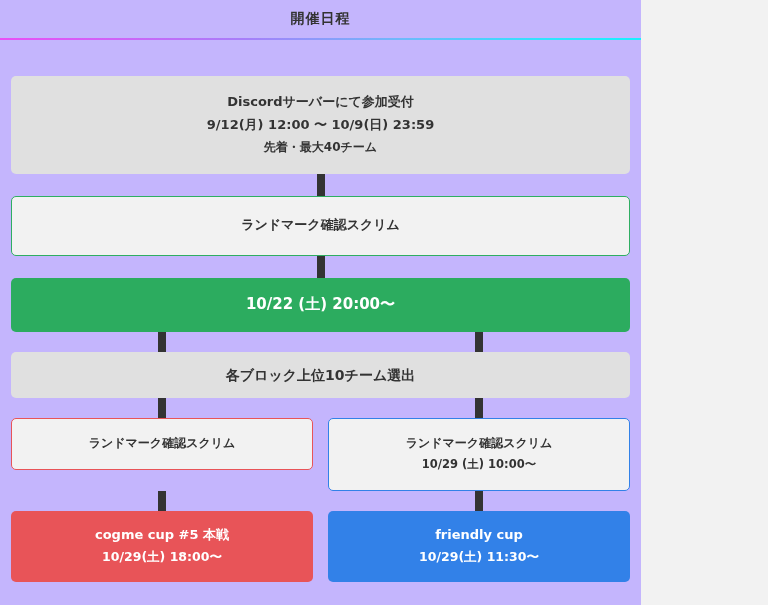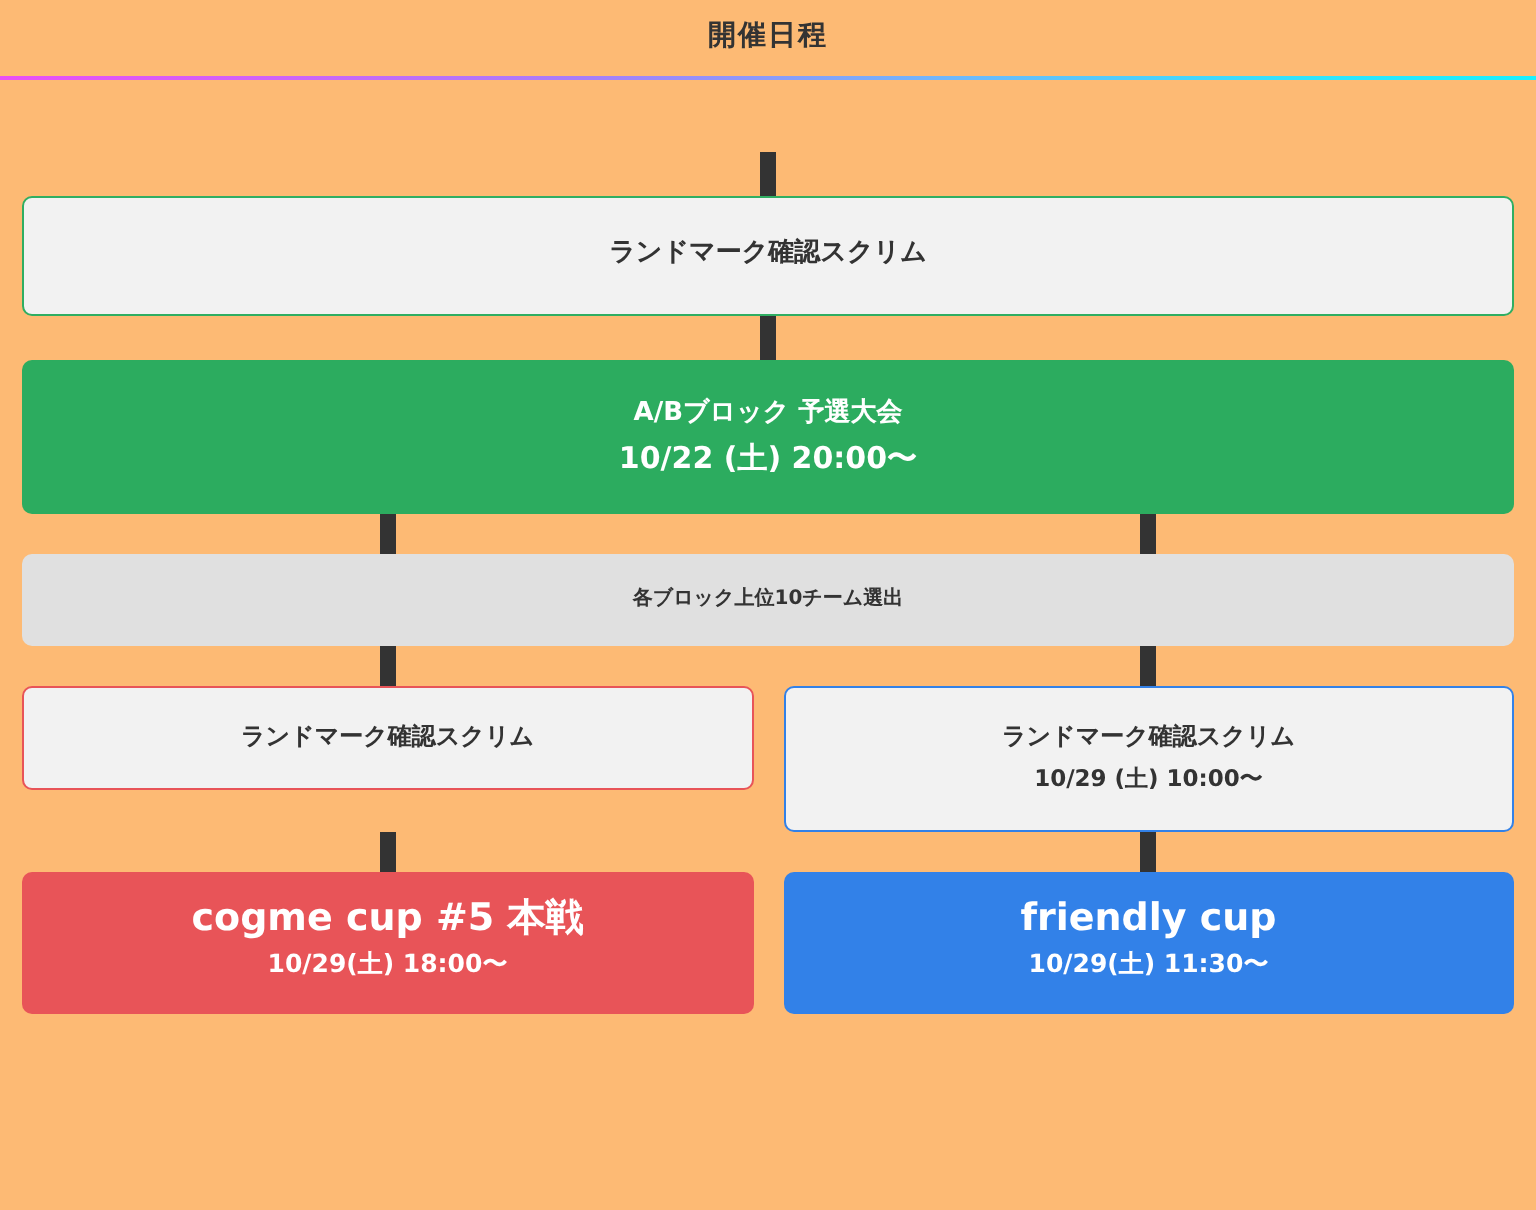--- a/index.html
+++ b/index.html
@@ -9,23 +9,23 @@
     width: 768px;
     height: 605px;
     background: #f2f2f2;
     font-family: "DejaVu Sans", "Liberation Sans", sans-serif;
     color: #333333;
     overflow: hidden;
   }
 
   .page {
     position: relative;
-    width: 768px;
+    width: 641px;
     height: 605px;
-    background: #fdba74;
+    background: #c4b5fd;
   }
 
   
   .header {
     padding-top: 8px;
     text-align: center;
   }
   .page-title {
     font-size: 14px;
     font-weight: 700;
@@ -105,53 +105,57 @@
   .qualifier .line2 { font-size: 15px; line-height: 22px; }
 
   
   .split {
     display: flex;
     gap: 15px;
   }
   .col { flex: 1 1 0; min-width: 0; }
 
   .selection { padding: 12px 6px; }
-  .selection .line1 { font-size: 10px; line-height: 22px; }
+  .selection .line1 { font-size: 14px; line-height: 22px; }
 
   .scrim-sub { padding: 13px 6px 15px; }
   .scrim-sub .line1 { font-size: 12px; line-height: 22px; }
   .scrim-sub .line2 { font-size: 11.5px; line-height: 21px; }
 
   .final { padding: 12px 6px 14px; }
-  .final .line1 { font-size: 19px; line-height: 23px; }
+  .final .line1 { font-size: 13px; line-height: 23px; }
   .final .line2 { font-size: 12.5px; line-height: 22px; }
 </style>
 </head>
 <body>
 
 <div class="page">
 
   <div class="header">
     <div class="page-title">開催日程</div>
     <div class="gradient-rule"></div>
   </div>
 
   <div class="flow">
 
+    <div class="card gray intake">
+      <div class="line1">Discordサーバーにて参加受付</div>
+      <div class="line2">9/12(月) 12:00 〜 10/9(日) 23:59</div>
+      <div class="line3">先着・最大40チーム</div>
+    </div>
 
     <div class="connector"></div>
 
     <div class="card green-outline scrim-top">
       <div class="line1">ランドマーク確認スクリム</div>
     </div>
 
     <div class="connector"></div>
 
     <div class="card green-solid qualifier">
-      <div class="line1">A/Bブロック 予選大会</div>
       <div class="line2">10/22 (土) 20:00〜</div>
     </div>
 
     <div class="split">
       <div class="col">
         <div class="connector short"></div>
       </div>
       <div class="col">
         <div class="connector short"></div>
       </div>

